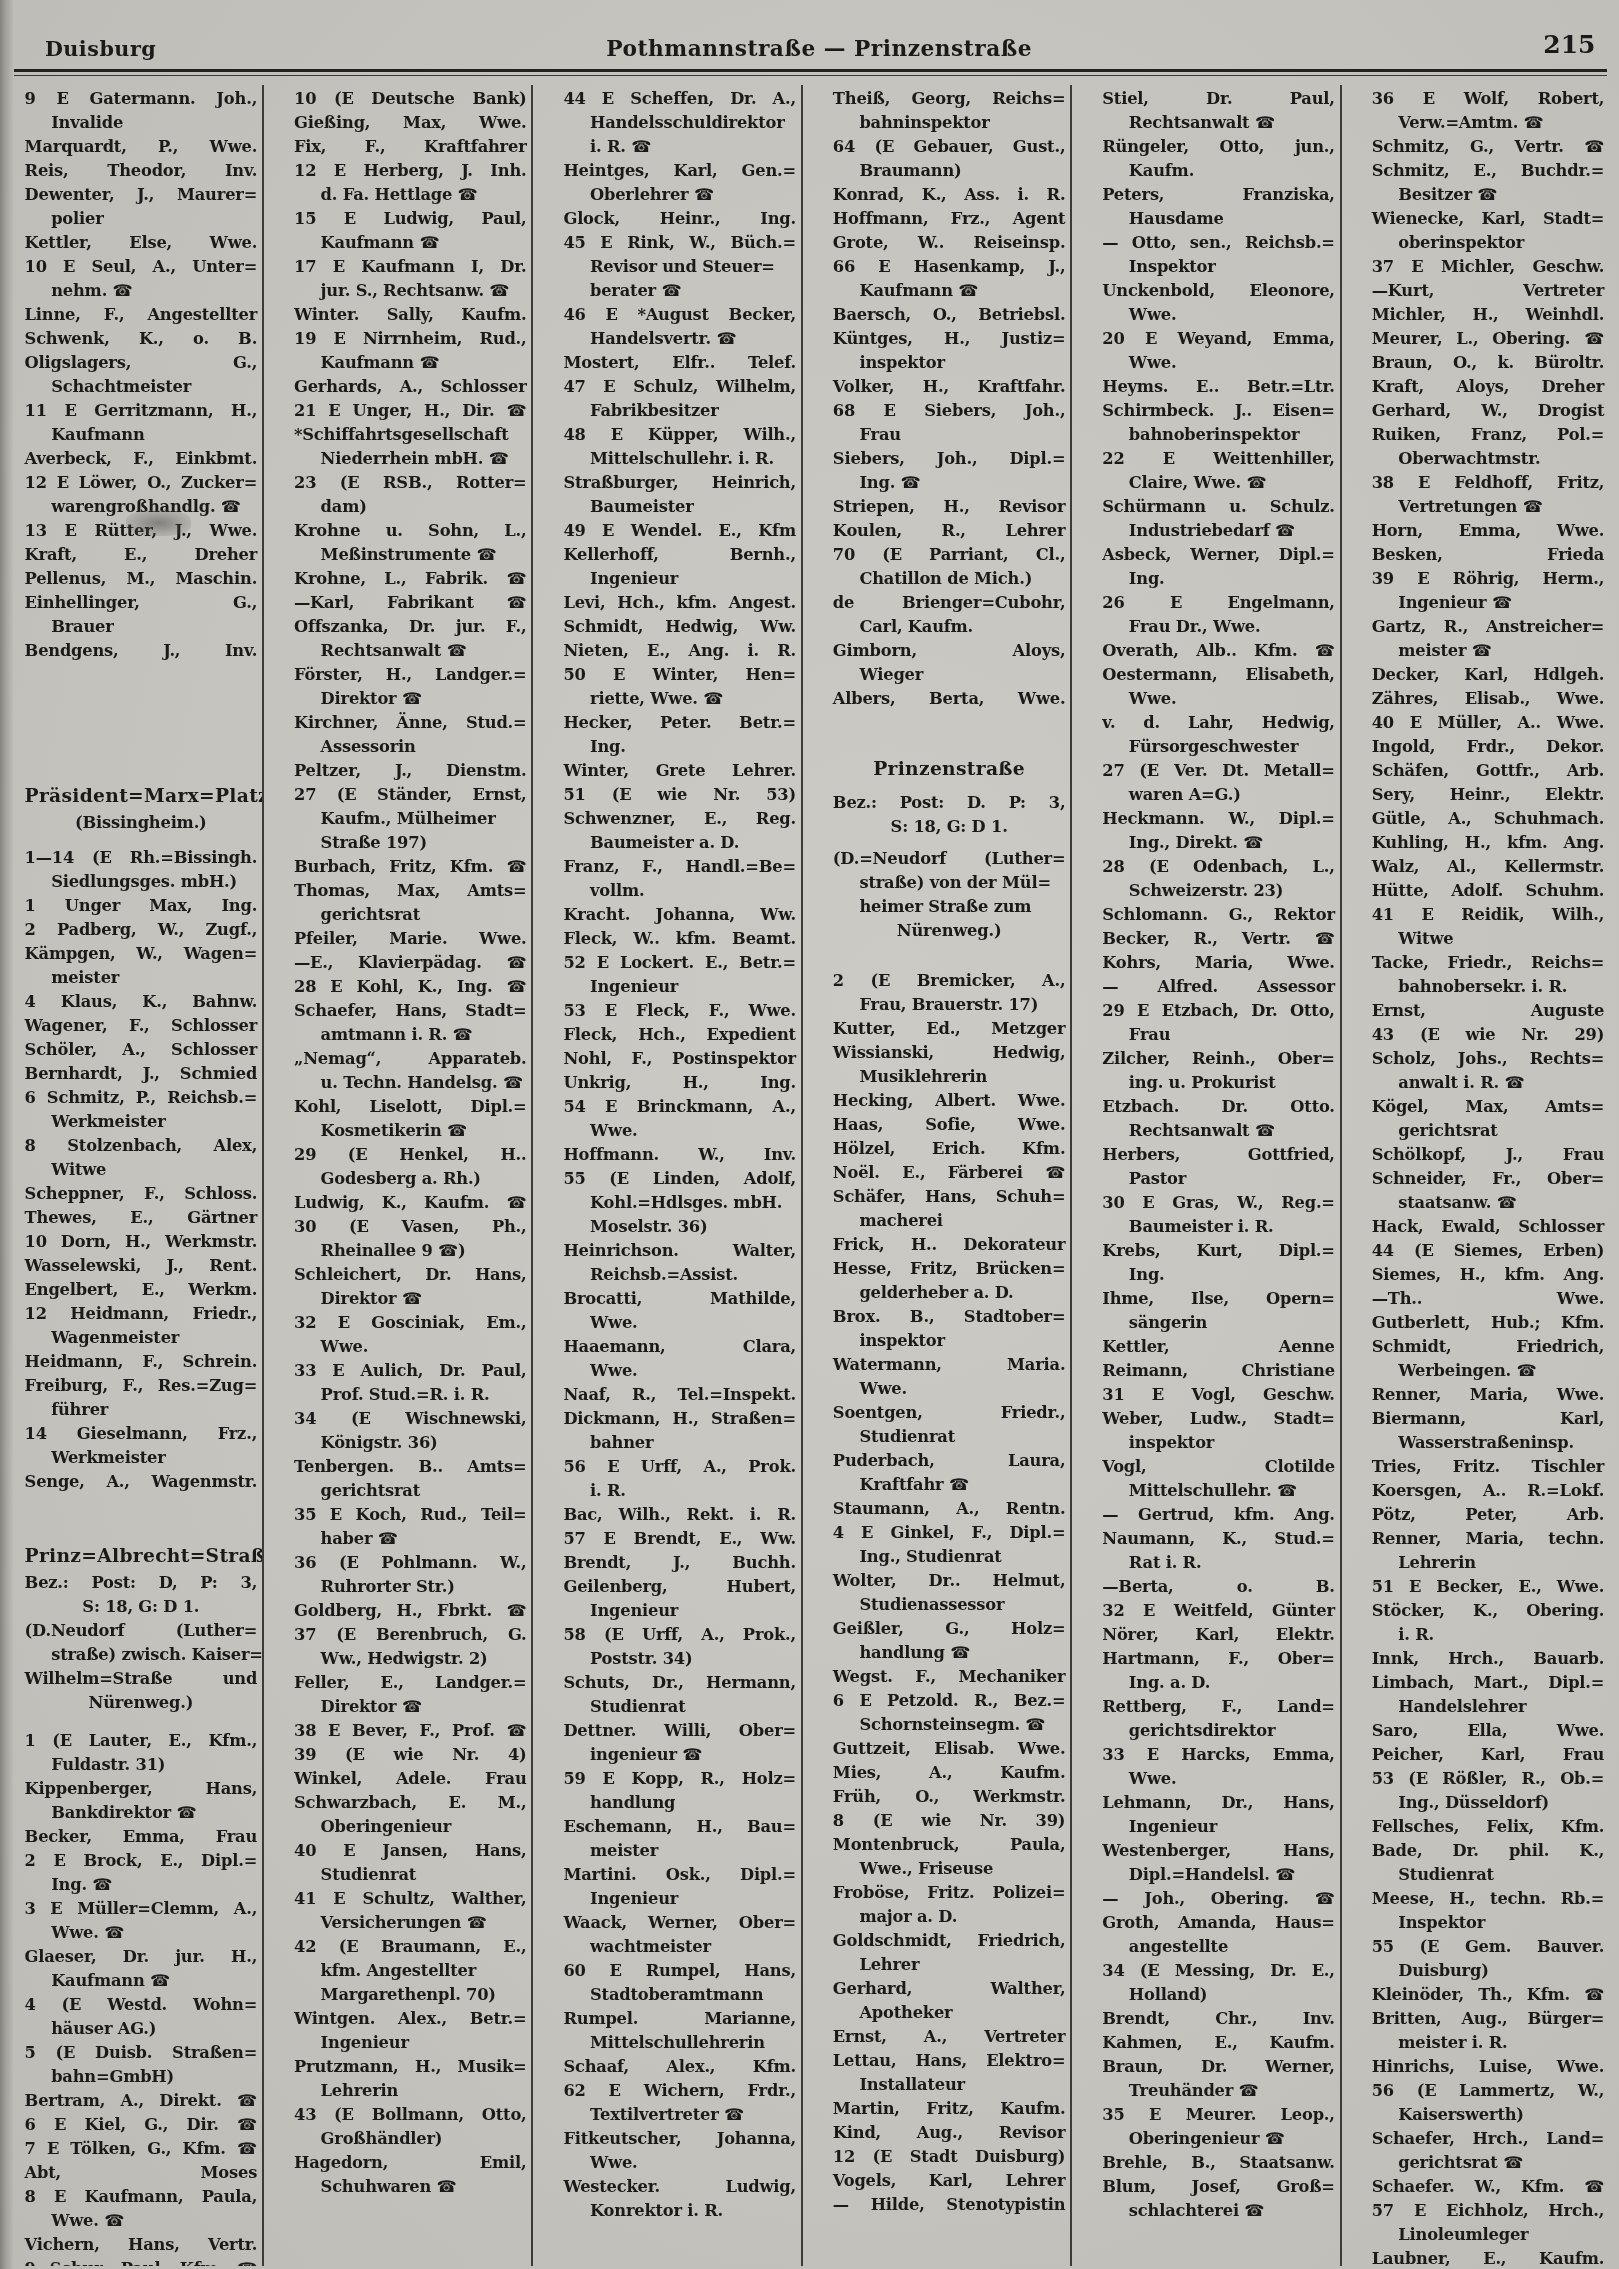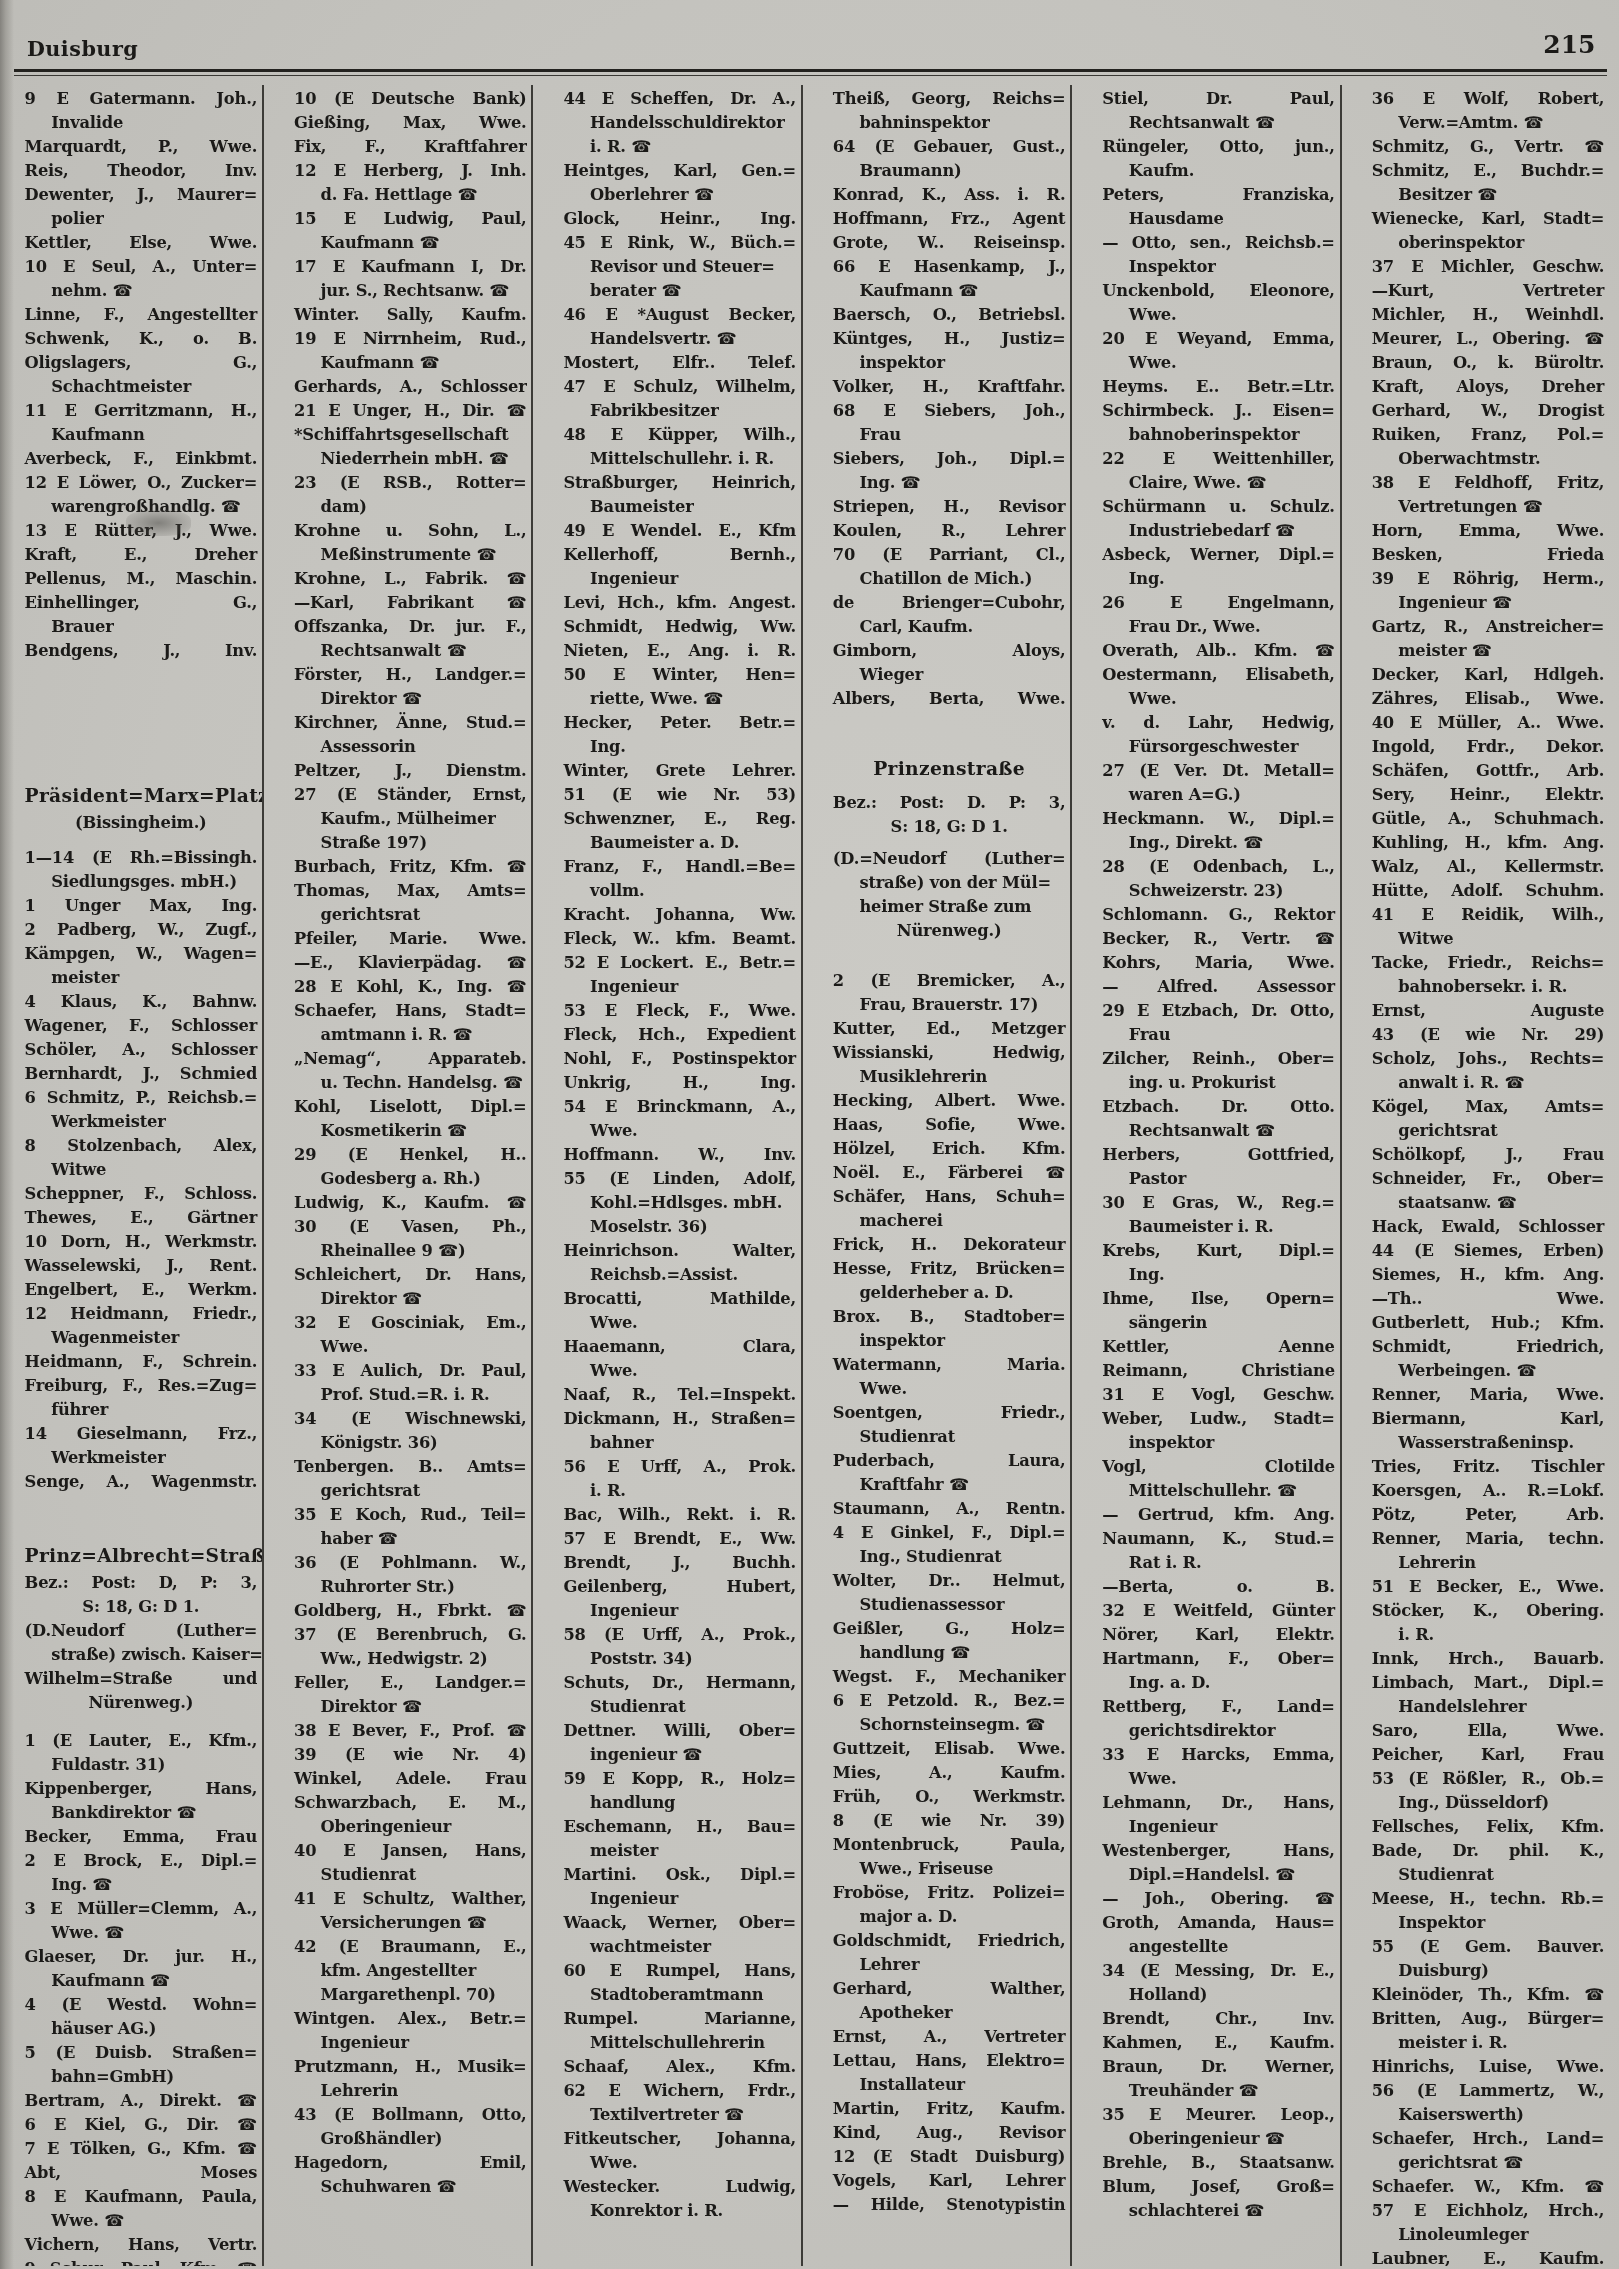--- a/index.html
+++ b/index.html
@@ -10,21 +10,21 @@
     overflow:hidden;position:relative;
     font-family:"DejaVu Serif","DejaVu Sans",serif;
     color:#1b1a18;
   }
   .gutter{
     position:absolute;left:0;top:0;bottom:0;width:13.8px;
     background:linear-gradient(90deg,#55534e 0%,#8a8882 40%,rgba(170,168,162,0) 100%);
     opacity:.55;
   }
   .header{
-    position:absolute;left:21px;right:19.7px;top:19.7px;height:45px;text-decoration:underline;
+    position:absolute;left:39px;right:19.7px;top:19.7px;height:45px;text-decoration:underline;
   }
   .header .place{
     position:absolute;left:5.9px;bottom:3.9px;
     font-size:20.7px;font-weight:bold;letter-spacing:0.5px;
   }
   .header .title{
     position:absolute;left:0;right:0;bottom:3.9px;text-align:center;
     font-size:21.7px;font-weight:bold;letter-spacing:0.5px;
   }
   .header .pagenum{
@@ -66,20 +66,21 @@
     opacity:.5;border-radius:40%;
   }
 </style>
 </head>
 <body>
 
 <div class="gutter"></div>
 
 <div class="header">
   <div class="place">Duisburg</div>
+  <div class="title">Pothmannstraße — Prinzenstraße</div>
   <div class="pagenum">215</div>
 </div>
 <div class="rule1"></div>
 <div class="rule2"></div>
 
 <div class="cols">
   <div class="col">
       <div class="ln">9 E Gatermann. Joh.,</div>
       <div class="ln i">Invalide</div>
       <div class="ln">Marquardt, P., Wwe.</div>

